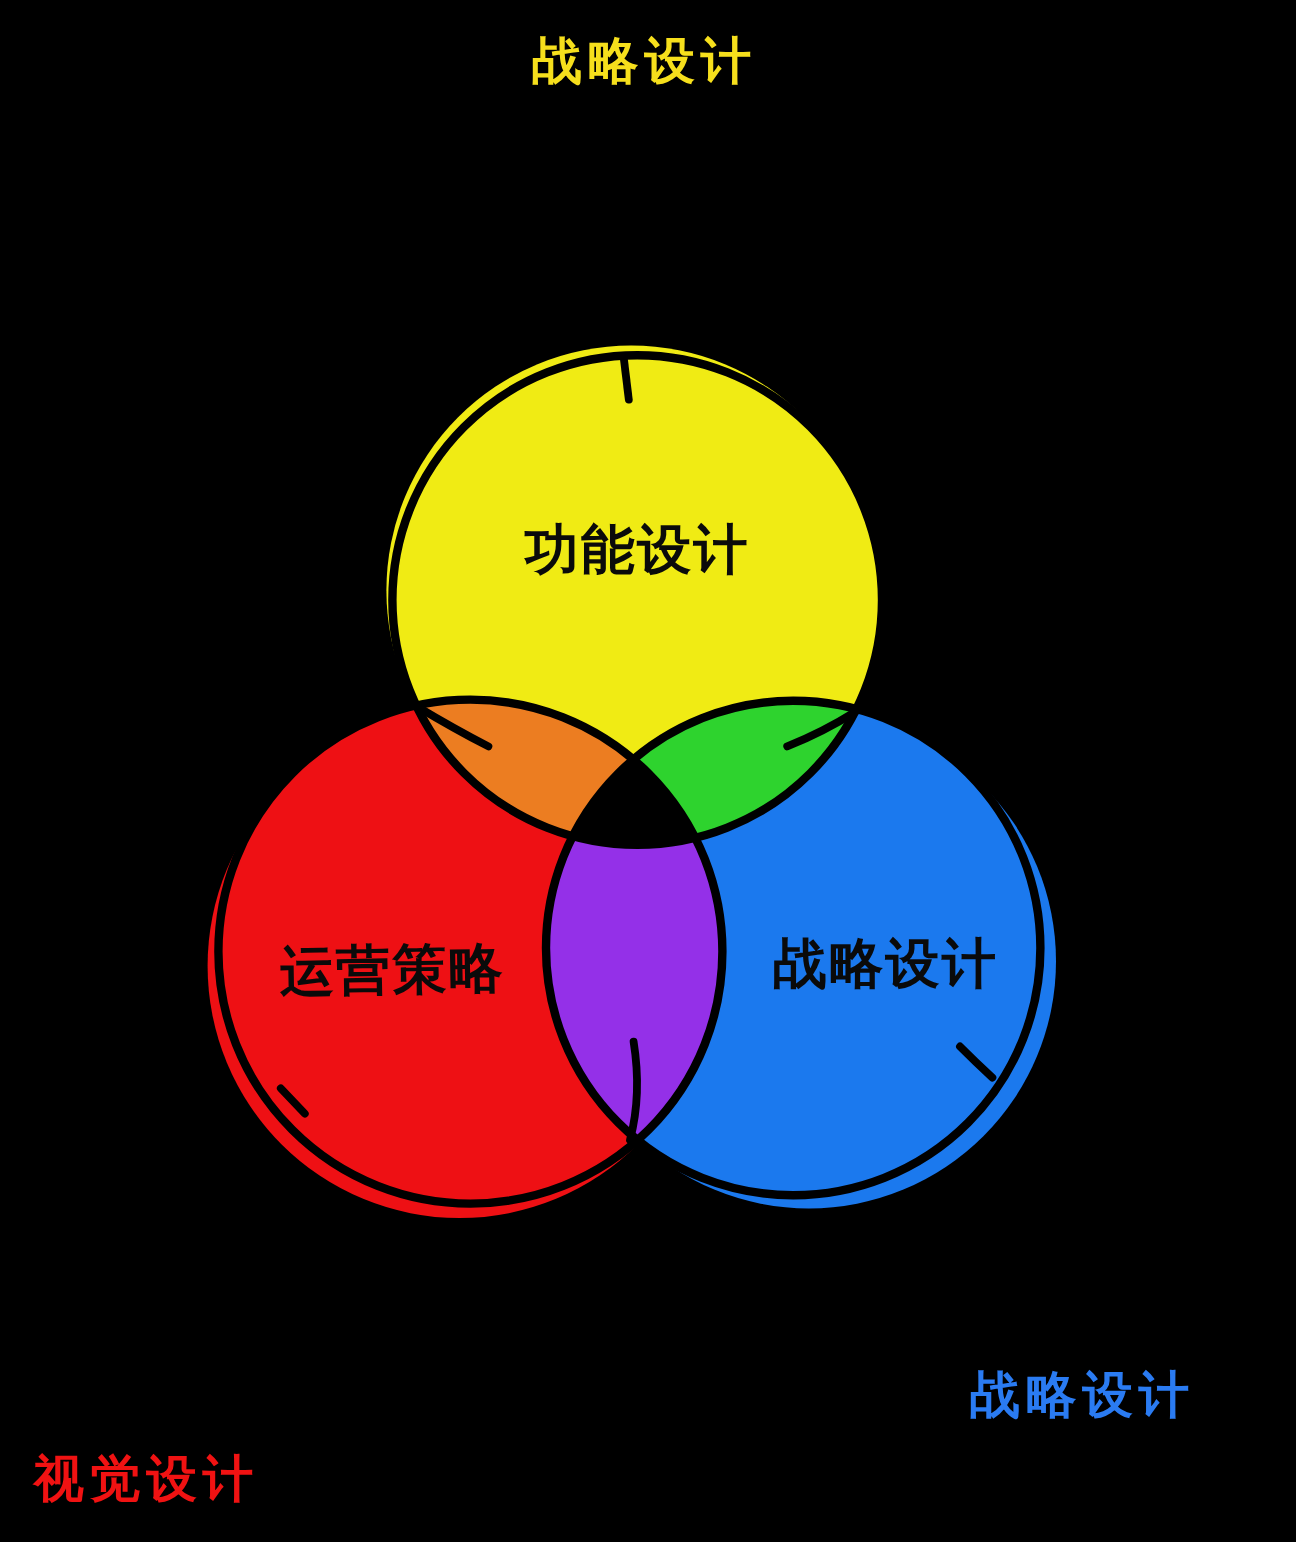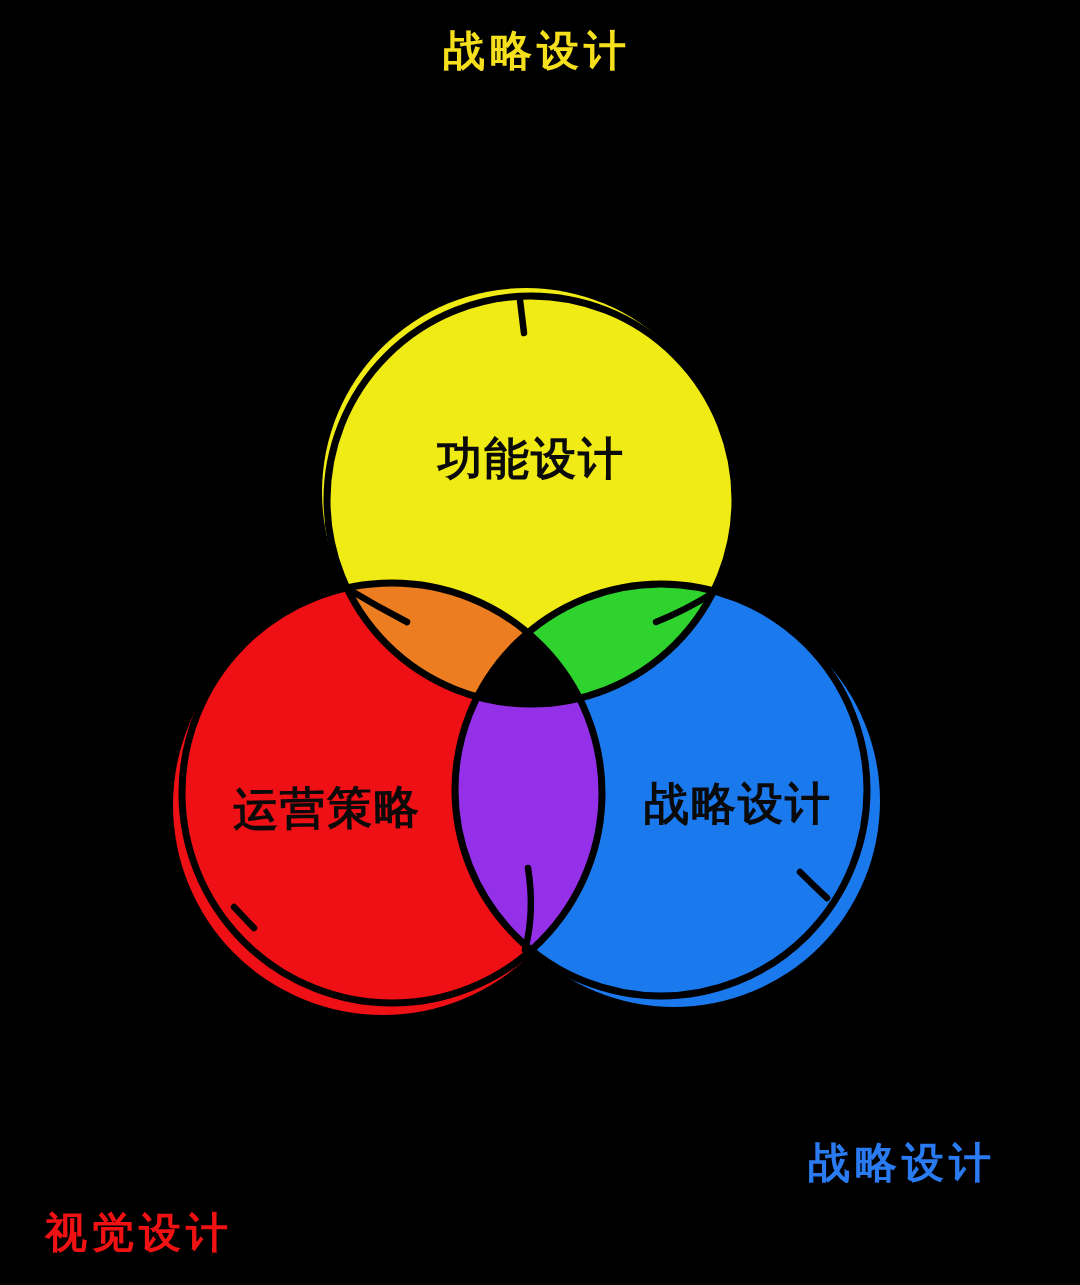--- a/index.html
+++ b/index.html
@@ -37,21 +37,21 @@
   .lbl.inner {
     font-size: 45px;
     letter-spacing: 2px;
     color: #0a0a0a;
   }
   .lbl.title-top   { left: 537px; top: 51px; }
   .lbl.strategy    { left: 531px; top: 458px; }
   .lbl.operations  { left: 327px; top: 808px; transform: translate(-50%,-50%) rotate(-1deg); }
   .lbl.tactics     { left: 738px; top: 803px; }
   .lbl.func        { left: 902px; top: 1163px; }
-  .lbl.visual      { left: 122px; top: 1233px; margin-left: 17px; }
+  .lbl.visual      { left: 122px; top: 1233px; }
 </style>
 </head>
 <body>
 
 <div class="stage">
 
   <svg viewBox="0 0 1080 1285">
     <defs>
       <clipPath id="clipYellow">
           <circle cx="531" cy="500" r="204"></circle>

